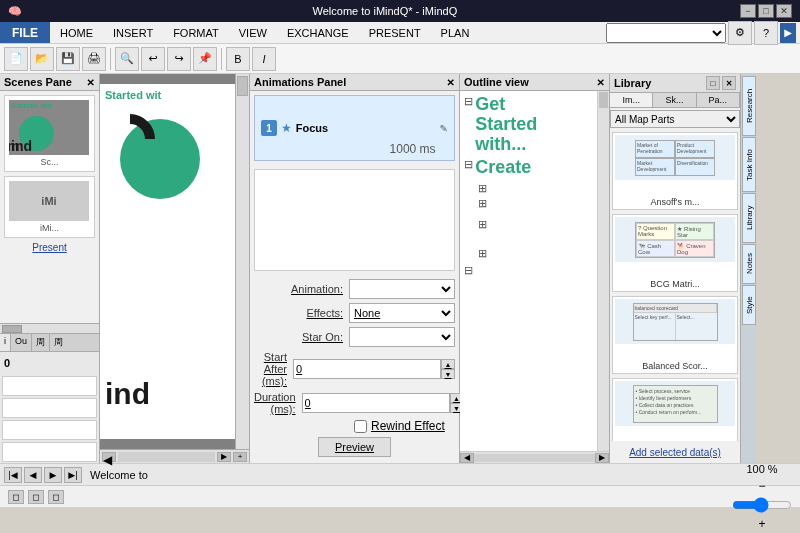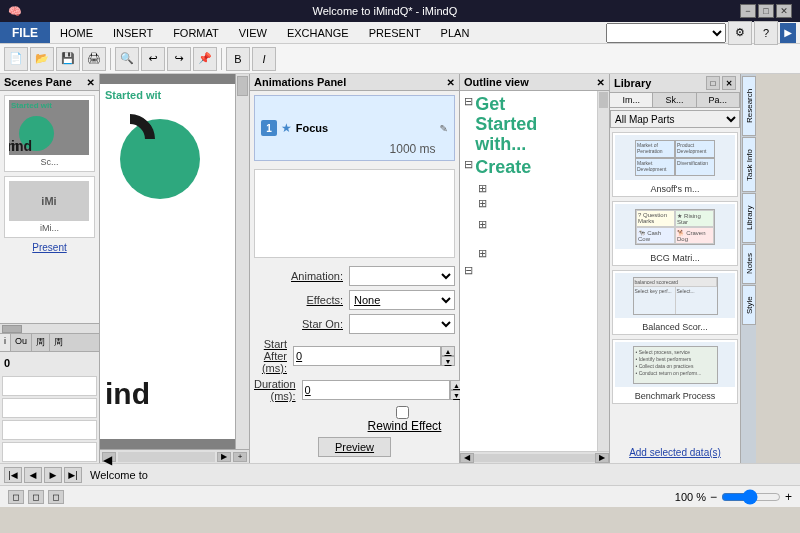--- a/index.html
+++ b/index.html
@@ -44,50 +44,50 @@
     .anim-edit { font-size: 10px; color: #666; }
     .anim-preview-area { flex: 1; background: white; border: 1px solid #ccc; margin: 4px; display: flex; align-items: center; justify-content: center; color: #999; font-size: 10px; }
     .anim-controls { padding: 4px; text-decoration: underline; }
     .anim-row { display: flex; align-items: center; margin-bottom: 4px; }
     .anim-label { width: 95px; font-size: 11px; text-align: right; padding-right: 6px; color: #333; }
     .anim-input { flex: 1; height: 20px; border: 1px solid #aaa; background: white; font-size: 11px; padding: 0 2px; }
     .anim-select { flex: 1; height: 20px; border: 1px solid #aaa; background: white; font-size: 11px; }
     .anim-spinner { display: flex; flex-direction: column; }
     .spin-btn { width: 14px; height: 10px; background: #e0e0e0; border: 1px solid #aaa; font-size: 7px; display: flex; align-items: center; justify-content: center; cursor: pointer; }
     .anim-input-with-spin { display: flex; flex: 1; }
-    .anim-checkbox-row { display: flex; align-items: center; padding-left: 100px; margin-bottom: 4px; flex-direction: column; }
+    .anim-checkbox-row { display: flex; align-items: center; padding-left: 100px; margin-bottom: 4px; }
     .anim-checkbox-row input { margin-right: 4px; }
     .anim-preview-btn { display: block; margin: 2px auto; padding: 3px 16px; background: #e0e0e0; border: 1px solid #aaa; font-size: 11px; cursor: pointer; }
 
     
     .outline-panel { width: 150px; border-right: 1px solid #aaa; background: white; display: flex; flex-direction: column; }
     .outline-header { background: #e0e0e0; border-bottom: 1px solid #aaa; padding: 2px 4px; font-size: 11px; font-weight: bold; display: flex; align-items: center; justify-content: space-between; }
     .outline-content { flex: 1; overflow-y: scroll; padding: 4px; }
     .outline-plus { color: #555; font-size: 11px; margin-bottom: 2px; cursor: pointer; }
 
     
     .library-panel { width: 130px; background: #f0f0f0; display: flex; flex-direction: column; }
     .library-header { background: #e0e0e0; border-bottom: 1px solid #aaa; padding: 2px 4px; font-size: 11px; font-weight: bold; display: flex; align-items: center; justify-content: space-between; }
     .library-tabs { display: flex; background: #d8d8d8; border-bottom: 1px solid #aaa; }
     .lib-tab { flex: 1; text-align: center; padding: 2px 2px; font-size: 9px; cursor: pointer; border-right: 1px solid #aaa; }
     .lib-tab.active { background: #f0f0f0; }
     .library-filter { padding: 2px 0; }
     .lib-filter-select { width: 100%; height: 18px; font-size: 10px; border: 1px solid #aaa; }
     .library-items { flex: 1; overflow-y: auto; padding: 2px; }
     .lib-item { background: white; border: 1px solid #ccc; margin-bottom: 4px; padding: 2px; cursor: pointer; }
     .lib-item-img { width: 100%; height: 45px; background: #e8f0f8; display: flex; align-items: center; justify-content: center; font-size: 8px; color: #555; overflow: hidden; }
-    .lib-item-label { font-size: 9px; text-align: center; color: #333; margin-top: 4px; }
+    .lib-item-label { font-size: 9px; text-align: center; color: #333; margin-top: 17px; }
     .lib-add-link { padding: 4px; text-align: center; }
     .lib-add-link a { font-size: 10px; color: #2244aa; text-decoration: underline; cursor: pointer; }
 
     
     .status-bar { height: 22px; background: #f0f0f0; border-top: 1px solid #ccc; display: flex; align-items: center; padding: 0 8px; justify-content: space-between; font-size: 11px; }
     .status-left { display: flex; align-items: center; gap: 4px; }
     .status-right { display: flex; align-items: center; gap: 4px; }
-    .zoom-controls { display: flex; align-items: center; gap: 4px; }
+    .zoom-controls { display: flex; align-items: center; gap: 4px; flex-direction: column; }
 
     
     .nav-bar { height: 22px; background: #e8e8e8; border-top: 1px solid #ccc; display: flex; align-items: center; padding: 0 4px; gap: 2px; }
     .nav-btn { width: 18px; height: 16px; background: #d8d8d8; border: 1px solid #aaa; display: flex; align-items: center; justify-content: center; font-size: 9px; cursor: pointer; }
 
     
     .lib-header-icons { display: flex; gap: 2px; }
     .lib-icon-btn { width: 14px; height: 14px; background: #d0d0d0; border: 1px solid #aaa; font-size: 8px; display: flex; align-items: center; justify-content: center; cursor: pointer; }
 
     .green-text { color: #2ea87e; }

